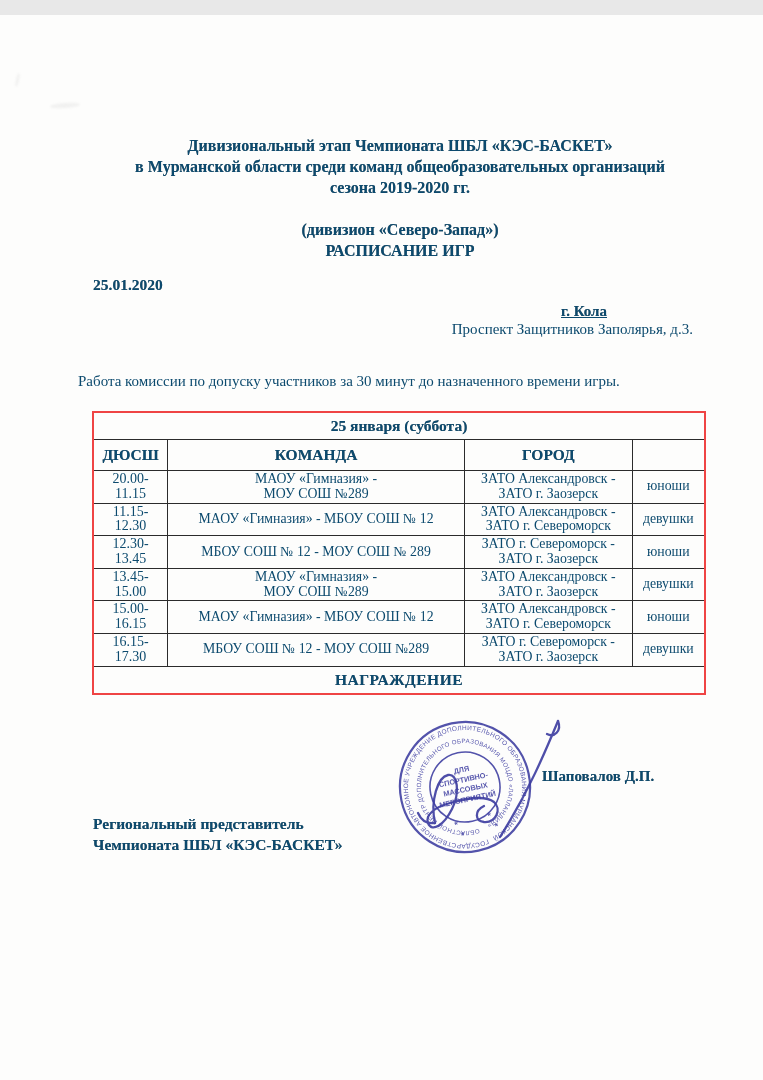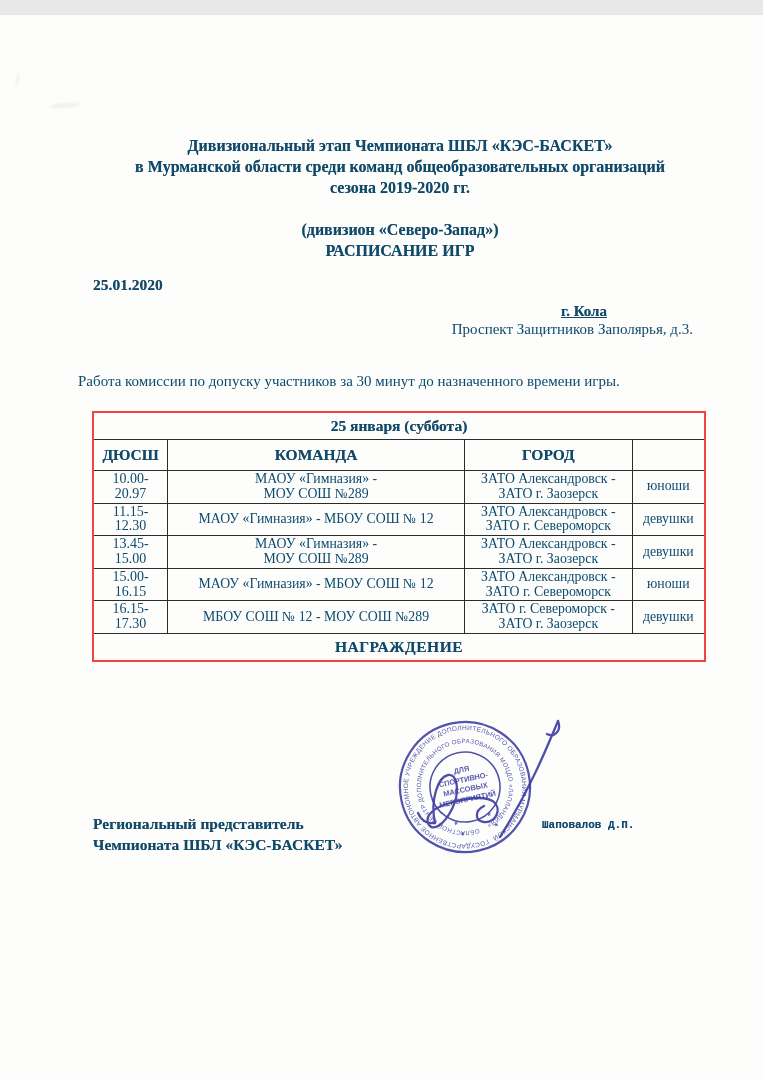--- a/index.html
+++ b/index.html
@@ -52,22 +52,22 @@
   th.colhead{ height:28px;font-weight:bold;font-size:15.5px; }
   td.cell{ height:29px;font-size:13.8px;line-height:14.8px;white-space:pre-line; }
   td.time-cell{ font-size:14px; }
   td.awards{ height:24px;font-weight:bold;font-size:15.5px;letter-spacing:.5px; }
 
   .sig-role{
     position:absolute;top:798px;left:93px;
     font-weight:bold;font-size:15.5px;line-height:21px;
   }
   .sig-name{
-    position:absolute;top:804px;left:542px;
-    font-weight:bold;font-size:11px;font-family:Liberation Mono, monospace;
+    position:absolute;top:753px;left:542px;
+    font-weight:bold;font-size:15px;
   }
   .stamp-svg{ position:absolute;left:390px;top:690px;width:180px;height:165px; }
   .stamp-text{ font-family:"Liberation Sans","DejaVu Sans",sans-serif; }
 
   .smudge{ position:absolute;background:#9a9a9a;opacity:.12;border-radius:50%;filter:blur(1px); }
   .smudge-1{ left:16px;top:58px;width:3px;height:14px;transform:rotate(12deg); }
   .smudge-2{ left:50px;top:88px;width:30px;height:5px;transform:rotate(-4deg); }
 </style>
 </head>
 <body>
@@ -108,33 +108,40 @@
       <tr>
         <td colspan="4" class="day-header ink">25 января (суббота)</td>
       </tr>
       <tr>
         <th class="colhead ink">ДЮСШ</th>
         <th class="colhead ink">КОМАНДА</th>
         <th class="colhead ink">ГОРОД</th>
         <th class="colhead"></th>
       </tr>
       <tr>
-        <td class="cell time-cell">10.00-20.97</td>
+        <td class="cell time-cell">20.00-11.15</td>
         <td class="cell">МАОУ «Гимназия» -
 МОУ СОШ №289</td>
         <td class="cell">ЗАТО Александровск -
 ЗАТО г. Заозерск</td>
         <td class="cell">юноши</td>
       </tr>
       <tr>
         <td class="cell time-cell">11.15-12.30</td>
         <td class="cell">МАОУ «Гимназия» - МБОУ СОШ № 12</td>
         <td class="cell">ЗАТО Александровск -
 ЗАТО г. Североморск</td>
         <td class="cell">девушки</td>
+      </tr>
+      <tr>
+        <td class="cell time-cell">12.30-13.45</td>
+        <td class="cell">МБОУ СОШ № 12 - МОУ СОШ № 289</td>
+        <td class="cell">ЗАТО г. Североморск -
+ЗАТО г. Заозерск</td>
+        <td class="cell">юноши</td>
       </tr>
       <tr>
         <td class="cell time-cell">13.45-15.00</td>
         <td class="cell">МАОУ «Гимназия» -
 МОУ СОШ №289</td>
         <td class="cell">ЗАТО Александровск -
 ЗАТО г. Заозерск</td>
         <td class="cell">девушки</td>
       </tr>
       <tr>

